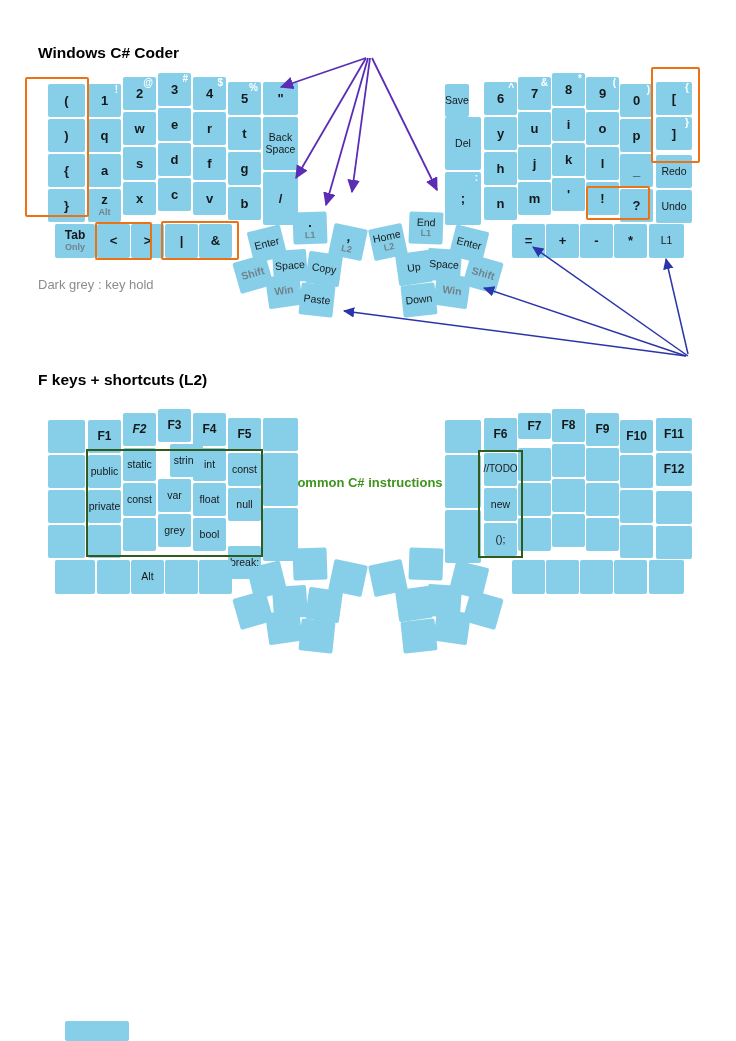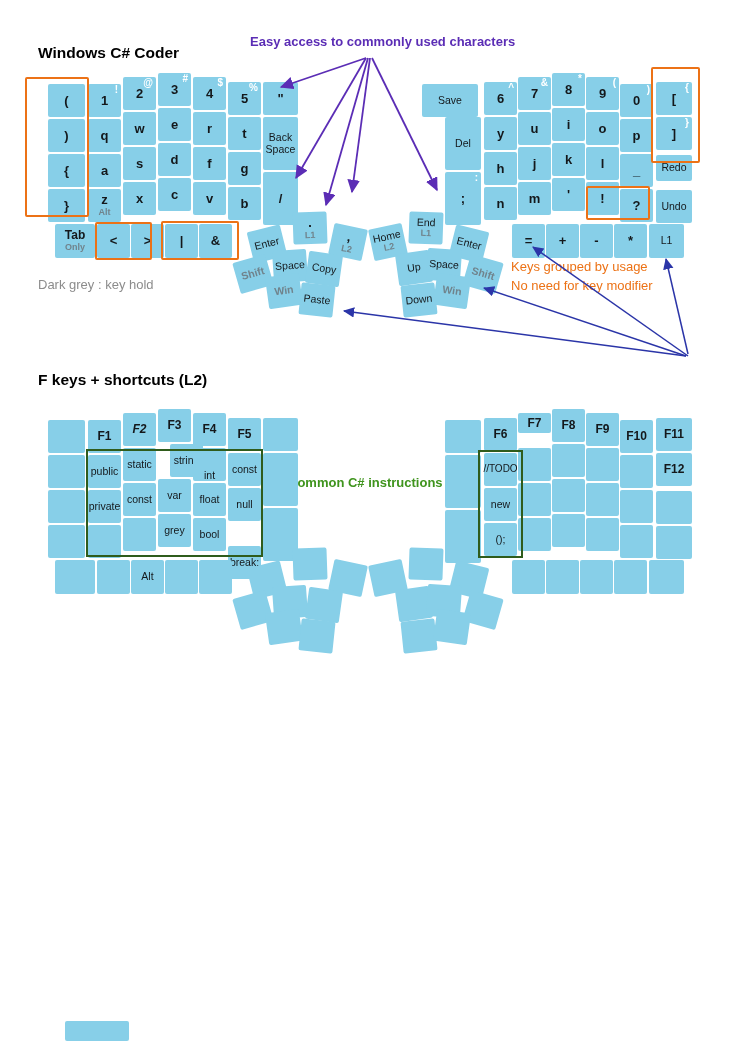--- a/index.html
+++ b/index.html
@@ -31,28 +31,23 @@
 </style>
 </head>
 <body>
 
 <div class="page">
 
   <div class="title" style="left:38px;top:44px">Windows C# Coder</div>
 
   <div class="title" style="left:38px;top:371px">F keys + shortcuts (L2)</div>
 
-  <div class="annotation" style="left:250px;top:33px;color:var(--purple);font-weight:bold">Easy access to commonly used characters</div>
 
   <div class="annotation" style="left:38px;top:276px;color:var(--grey);font-weight:normal">Dark grey : key hold</div>
 
-  <div class="annotation" style="left:511px;top:258px;color:var(--orange)">
-    <div>Keys grouped by usage</div>
-    <div>No need for key modifier</div>
-  </div>
 
 
   <div class="annotation" style="left:288px;top:474px;color:var(--green);font-weight:bold">Common C# instructions</div>
 
   <div id="keys-layer">
       <div class="key sym" style="left: 48px; top: 84px; width: 37px; height: 33px;">
         <span class="main">(</span>
       </div>
       <div class="key sym" style="left: 48px; top: 119px; width: 37px; height: 33px;">
         <span class="main">)</span>
@@ -174,21 +169,21 @@
       </div>
       <div class="key word" style="left: 307px; top: 253px; width: 34px; height: 32px; transform: rotate(8deg);">
         <span class="main">Copy</span>
       </div>
       <div class="key grey" style="left: 267px; top: 275px; width: 34px; height: 32px; transform: rotate(-8deg);">
         <span class="main">Win</span>
       </div>
       <div class="key word" style="left: 300px; top: 284px; width: 34px; height: 32px; transform: rotate(6deg);">
         <span class="main">Paste</span>
       </div>
-      <div class="key word" style="left: 422px; top: 84px; width: 56px; height: 33px; text-align: right;">
+      <div class="key word" style="left: 445px; top: 84px; width: 24px; height: 33px; text-align: right;">
         <span class="main">Save</span>
       </div>
       <div class="key word" style="left: 445px; top: 117px; width: 36px; height: 53px;">
         <span class="main">Del</span>
       </div>
       <div class="key sym" style="left: 445px; top: 172px; width: 36px; height: 53px;">
         <span class="main">;</span>
         <span class="sub">:</span>
       </div>
       <div class="key sym" style="left: 484px; top: 82px; width: 33px; height: 33px;">
@@ -257,21 +252,21 @@
         <span class="main">?</span>
       </div>
       <div class="key sym" style="left: 656px; top: 82px; width: 36px; height: 33px;">
         <span class="main">[</span>
         <span class="sub">{</span>
       </div>
       <div class="key sym" style="left: 656px; top: 117px; width: 36px; height: 33px;">
         <span class="main">]</span>
         <span class="sub">}</span>
       </div>
-      <div class="key word" style="left: 656px; top: 155px; width: 36px; height: 26px;">
+      <div class="key word" style="left: 656px; top: 155px; width: 36px; height: 33px;">
         <span class="main">Redo</span>
       </div>
       <div class="key word" style="left: 656px; top: 190px; width: 36px; height: 33px;">
         <span class="main">Undo</span>
       </div>
       <div class="key sym" style="left: 512px; top: 224px; width: 33px; height: 34px;">
         <span class="main">=</span>
       </div>
       <div class="key sym" style="left: 546px; top: 224px; width: 33px; height: 34px;">
         <span class="main">+</span>
@@ -343,21 +338,21 @@
       </div>
       <div class="key word" style="left: 158px; top: 479px; width: 33px; height: 33px;">
         <span class="main">var</span>
       </div>
       <div class="key word" style="left: 158px; top: 514px; width: 33px; height: 33px;">
         <span class="main">grey</span>
       </div>
       <div class="key fkey" style="left: 193px; top: 413px; width: 33px; height: 33px;">
         <span class="main">F4</span>
       </div>
-      <div class="key word" style="left: 193px; top: 448px; width: 33px; height: 33px; justify-content: flex-end;">
+      <div class="key word" style="left: 193px; top: 448px; width: 33px; height: 33px;">
         <span class="main">int</span>
       </div>
       <div class="key word" style="left: 193px; top: 483px; width: 33px; height: 33px;">
         <span class="main">float</span>
       </div>
       <div class="key word" style="left: 193px; top: 518px; width: 33px; height: 33px;">
         <span class="main">bool</span>
       </div>
       <div class="key fkey" style="left: 228px; top: 418px; width: 33px; height: 33px;">
         <span class="main">F5</span>
@@ -397,21 +392,21 @@
       </div>
       <div class="key tiny" style="left: 484px; top: 453px; width: 33px; height: 33px;">
         <span class="main">//TODO</span>
       </div>
       <div class="key word" style="left: 484px; top: 488px; width: 33px; height: 33px;">
         <span class="main">new</span>
       </div>
       <div class="key word" style="left: 484px; top: 523px; width: 33px; height: 33px;">
         <span class="main">();</span>
       </div>
-      <div class="key fkey" style="left: 518px; top: 413px; width: 33px; height: 20px;">
+      <div class="key fkey" style="left: 518px; top: 413px; width: 33px; height: 26px;">
         <span class="main">F7</span>
       </div>
       <div class="key sym" style="left: 518px; top: 448px; width: 33px; height: 33px;"></div>
       <div class="key sym" style="left: 518px; top: 483px; width: 33px; height: 33px;"></div>
       <div class="key sym" style="left: 518px; top: 518px; width: 33px; height: 33px;"></div>
       <div class="key fkey" style="left: 552px; top: 409px; width: 33px; height: 33px;">
         <span class="main">F8</span>
       </div>
       <div class="key sym" style="left: 552px; top: 444px; width: 33px; height: 33px;"></div>
       <div class="key sym" style="left: 552px; top: 479px; width: 33px; height: 33px;"></div>

